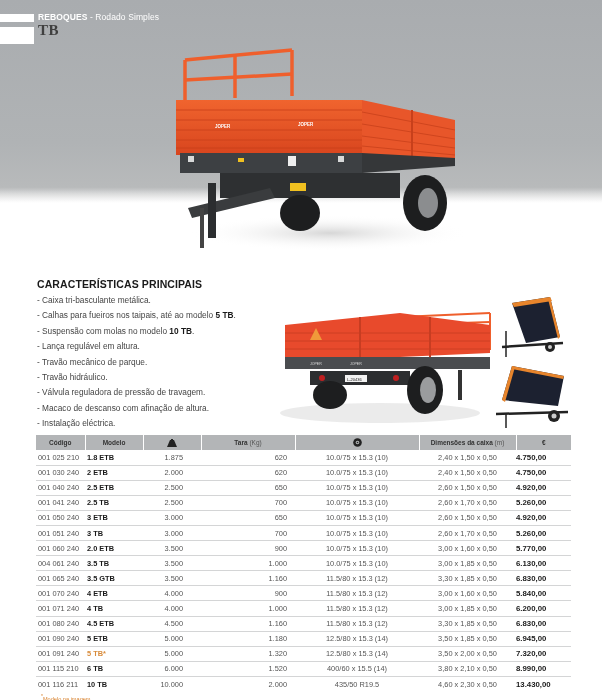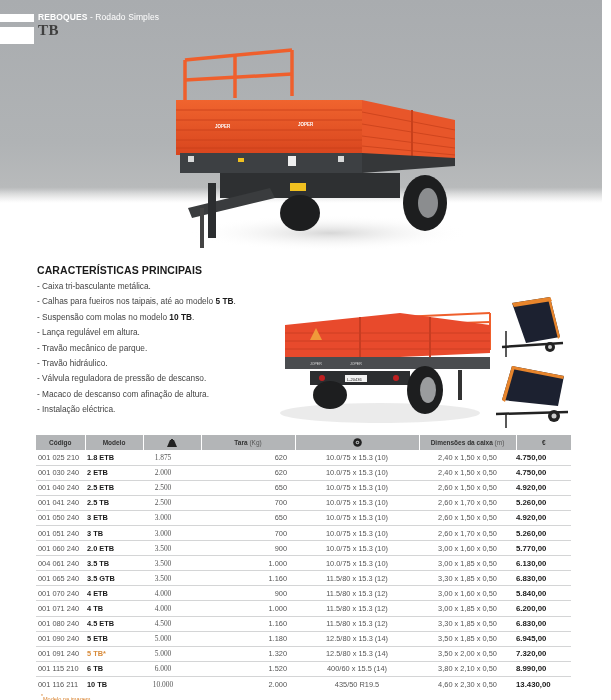--- a/index.html
+++ b/index.html
@@ -24,21 +24,21 @@
   .subtitle .light { font-weight: normal; }
   .title { position: absolute; left: 38px; top: 22px; font-size: 15px; font-weight: bold; color: #404040; letter-spacing: 0.5px; font-family: Liberation Serif, serif; }
 
   
   .trailer-main { position: absolute; left: 170px; top: 38px; width: 300px; height: 222px; }
   .trailer-rear { position: absolute; left: 280px; top: 295px; width: 215px; height: 130px; }
   .tip-1 { position: absolute; left: 498px; top: 295px; width: 72px; height: 65px; }
   .tip-2 { position: absolute; left: 492px; top: 362px; width: 80px; height: 68px; }
 
   
-  .features { position: absolute; left: 37px; top: 264px; width: 260px; }
+  .features { position: absolute; left: 37px; top: 278px; width: 260px; }
   .features h2 { font-size: 10.5px; font-weight: bold; color: #1a1a1a; letter-spacing: 0.1px; margin-bottom: 3px; }
   .features ul { list-style: none; }
   .features li { font-size: 8.3px; color: #444; line-height: 15.4px; white-space: nowrap; }
   .features li b { color: #1a1a1a; }
 
   
   .spec-table { position: absolute; left: 36px; top: 435px; width: 535px; border-collapse: collapse; table-layout: fixed; }
   .spec-table th {
     background: #b3b5b7; color: #333; font-size: 6.5px; font-weight: bold;
     height: 15px; text-align: center; border-right: 1px solid #fff; padding: 0;
@@ -48,21 +48,21 @@
   .spec-table td {
     font-size: 7.4px; color: #555; height: 15.1px; padding: 0;
     border-bottom: 1px solid #d4d5d6; white-space: nowrap;
   }
   .spec-table td.code { padding-left: 2px; }
   .spec-table td.model { font-weight: bold; color: #1a1a1a; padding-left: 2px; }
   .spec-table td.model.highlight { color: #d88b3a; }
   .spec-table td.center { text-align: center; margin-top: 48px; }
   .spec-table td.price { font-weight: bold; color: #1a1a1a; padding-right: 6px; font-size: 7.8px; }
   .spec-table tr:last-child td { border-bottom: none; }
-  .spec-table td.load { text-align: center; padding-right: 18px; font-family: Liberation Serif, serif; }
+  .spec-table td.load { text-align: right; padding-right: 18px; }
   .spec-table td.tara { text-align: right; padding-right: 8px; }
 
   .footnote { position: absolute; left: 41px; top: 693px; font-size: 5.6px; color: #d8812d; }
   .footnote sup { font-size: 5px; }
 
   svg { display: block; }
 </style>
 </head>
 <body>
 
@@ -140,21 +140,21 @@
 
   <div class="features">
     <h2>CARACTERÍSTICAS PRINCIPAIS</h2>
     <ul>
       <li><span>- Caixa tri-basculante metálica.</span></li>
       <li><span>- Calhas para fueiros nos taipais, até ao modelo </span><b>5 TB</b><span>.</span></li>
       <li><span>- Suspensão com molas no modelo </span><b>10 TB</b><span>.</span></li>
       <li><span>- Lança regulável em altura.</span></li>
       <li><span>- Travão mecânico de parque.</span></li>
       <li><span>- Travão hidráulico.</span></li>
-      <li><span>- Válvula reguladora de pressão de descanso.</span></li>
+      <li><span>- Válvula reguladora de pressão de travagem.</span></li>
       <li><span>- Macaco de descanso com afinação de altura.</span></li>
       <li><span>- Instalação eléctrica.</span></li>
     </ul>
   </div>
 
   <div class="trailer-rear">
     <svg width="215" height="130" viewBox="0 0 215 130">
       <ellipse cx="100" cy="118" rx="100" ry="10" fill="#ddd" opacity="0.6"></ellipse>
       <g stroke="#ef5f2c" stroke-width="2" fill="none">
         <line x1="120" y1="22" x2="210" y2="18"></line>

